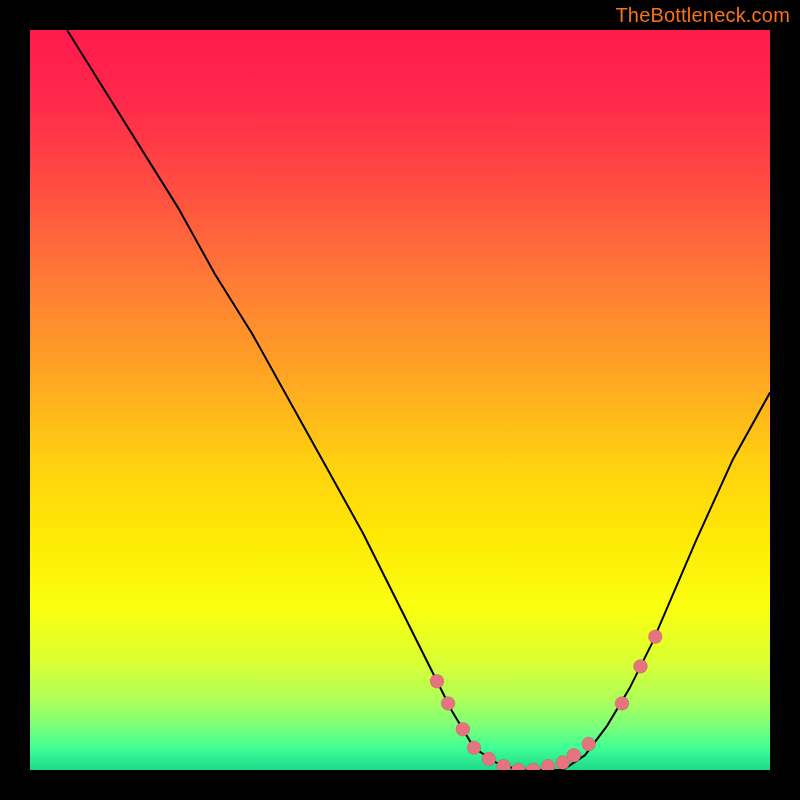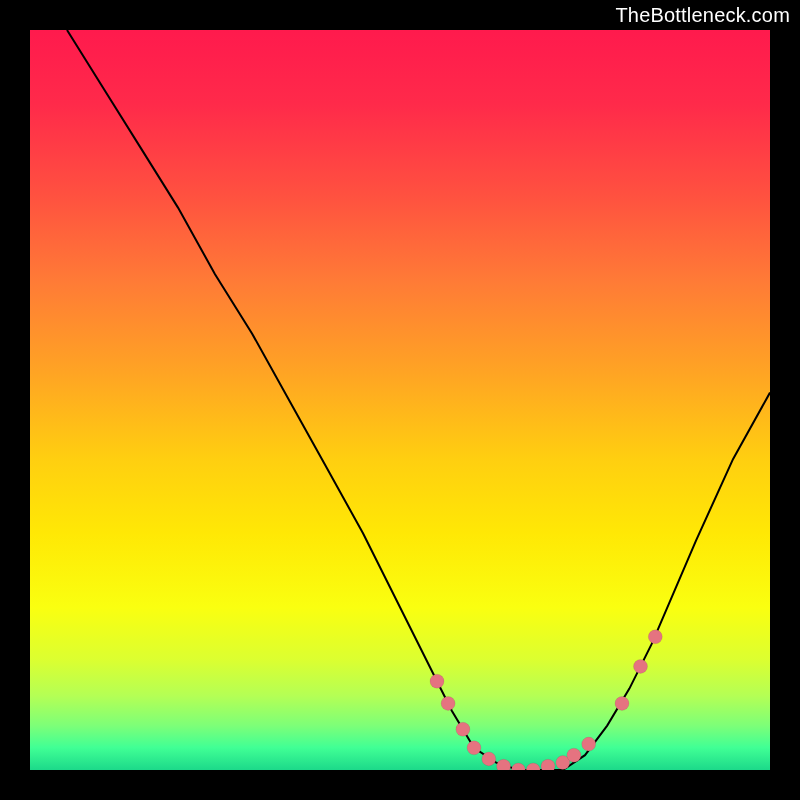--- a/index.html
+++ b/index.html
@@ -16,21 +16,21 @@
     left: 0;
     top: 0;
     width: 800px;
     height: 800px;
     background: #000;
   }
   .watermark {
     position: absolute;
     top: 4px;
     right: 10px;
-    color: #ffffff;
+    color: #f97316;
     font-size: 20px;
     font-weight: 500;
     letter-spacing: 0.2px;
     z-index: 10;
   }
   .plot-area {
     position: absolute;
     left: 30px;
     top: 30px;
     width: 740px;

